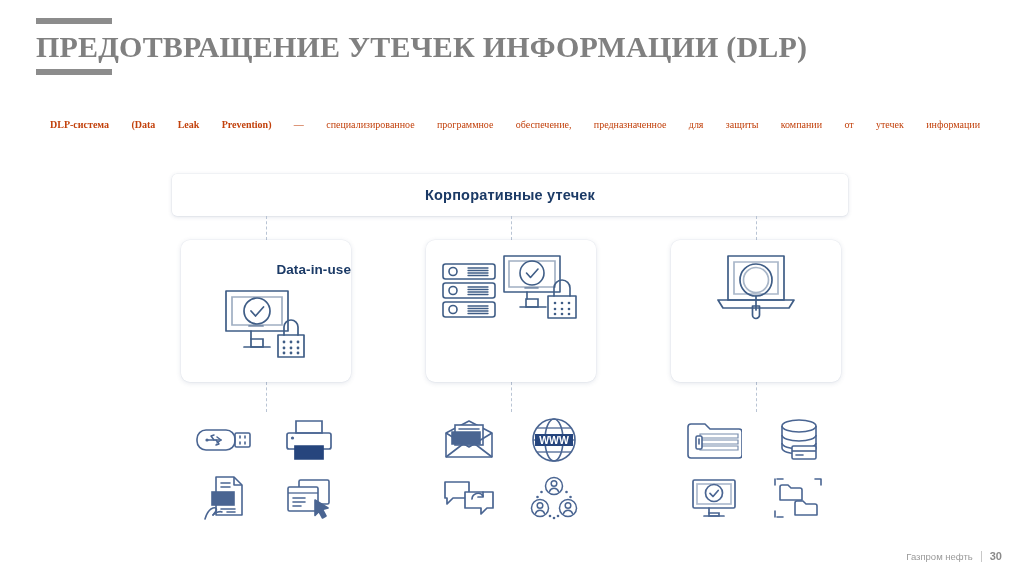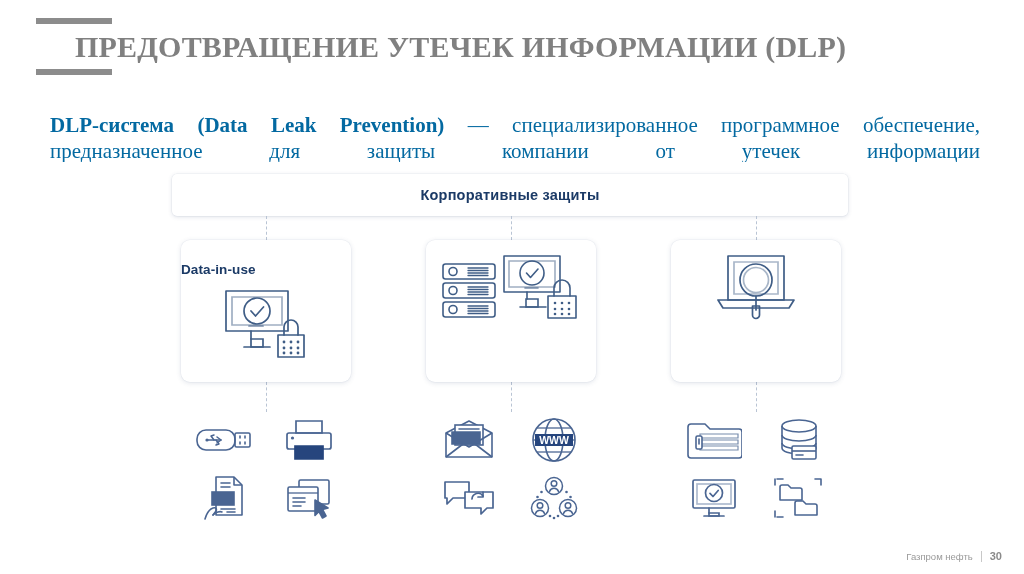--- a/index.html
+++ b/index.html
@@ -18,30 +18,29 @@
   .rule-top { width:76px; margin-bottom:5px; }
   .rule-bottom { width:76px; margin-top:4px; }
   #slide-title {
     font-family:"Liberation Serif", serif;
     font-weight:bold;
     font-size:30px;
     line-height:36px;
     color:#808080;
     letter-spacing:0.2px;
     white-space:nowrap;
-    margin-left:39px;
   }
 
   
   #body-text {
     position:absolute; left:50px; top:112px; width:930px;
     font-family:"Liberation Serif", serif;
-    font-size:21px;
+    font-size:10px;
     line-height:26px;
-    color:#0369a1;
+    color:#c2410c;
     text-align:justify;
     text-align-last:justify;
     height:50px;
     overflow:hidden;
   }
   #body-text .lead { font-weight:bold; }
 
   
   #diagram { position:absolute; left:0; top:160px; width:1024px; height:380px; }
 
@@ -58,21 +57,21 @@
   .vline {
     position:absolute; width:0; border-left:1.6px dashed #b9c4d4;
   }
 
   .card {
     position:absolute; top:80px; width:170px; height:142px;
     background:#fff; border-radius:9px;
     box-shadow:0 1px 5px rgba(60,80,120,.16), 0 0 0 .5px rgba(125,145,175,.09);
   }
   .card-title {
-    margin-top:22px; text-align:left;
+    margin-top:22px; text-align:right;
     font-size:13.5px; font-weight:bold; color:#1b3a66; letter-spacing:.1px;
   }
   .card-art { margin-top:8px; display:flex; align-items:center; justify-content:center; }
 
   .icon-grid {
     position:absolute; width:170px; top:255px;
     display:grid; grid-template-columns:1fr 1fr; row-gap:8px;
     justify-items:center; align-items:center;
   }
   .icon-cell { width:74px; height:50px; display:flex; align-items:center; justify-content:center; }
@@ -93,21 +92,21 @@
   <div class="rule rule-top"></div>
   <div id="slide-title">ПРЕДОТВРАЩЕНИЕ УТЕЧЕК ИНФОРМАЦИИ (DLP)</div>
   <div class="rule rule-bottom"></div>
 </div>
 
 <div id="body-text"><span class="lead">DLP-система (Data Leak Prevention)</span><span> — </span><span>специализированное программное обеспечение, предназначенное для защиты компании от утечек информации</span></div>
 
 <div id="diagram">
 
   <div class="corp-bar">
-    <div class="corp-bar-label">Корпоративные защиты</div>
+    <div class="corp-bar-label">Корпоративные утечек</div>
   </div>
 
   <div class="vline" style="left:266px; top:56px; height:24px;"></div>
   <div class="vline" style="left:511px; top:56px; height:24px;"></div>
   <div class="vline" style="left:756px; top:56px; height:24px;"></div>
 
   <div class="vline" style="left:266px; top:222px; height:30px;"></div>
   <div class="vline" style="left:511px; top:222px; height:30px;"></div>
   <div class="vline" style="left:756px; top:222px; height:30px;"></div>
 

